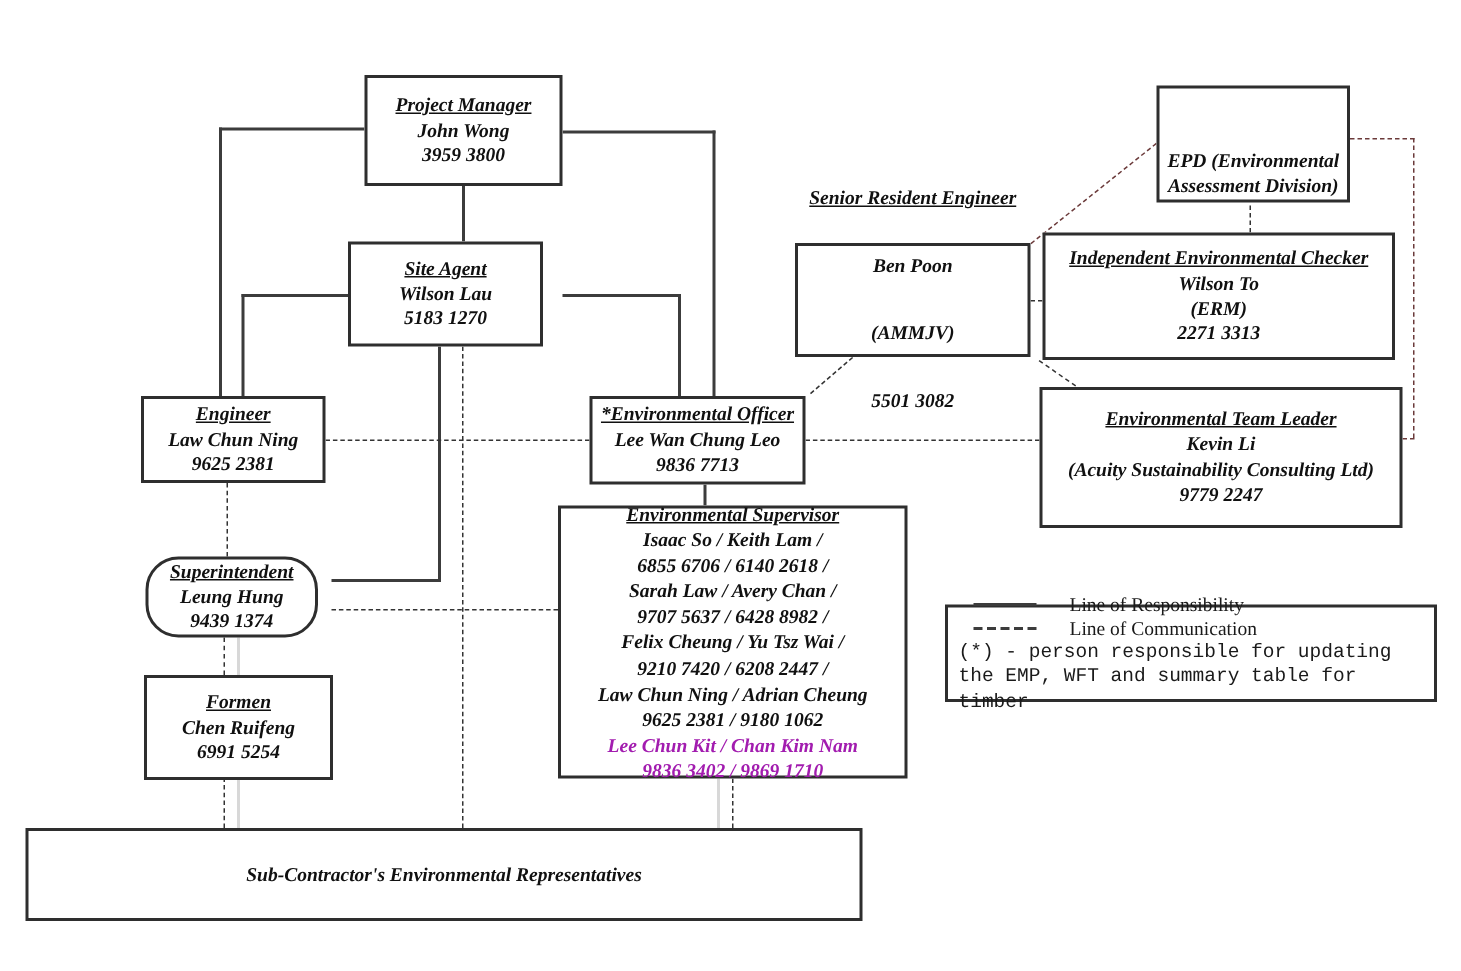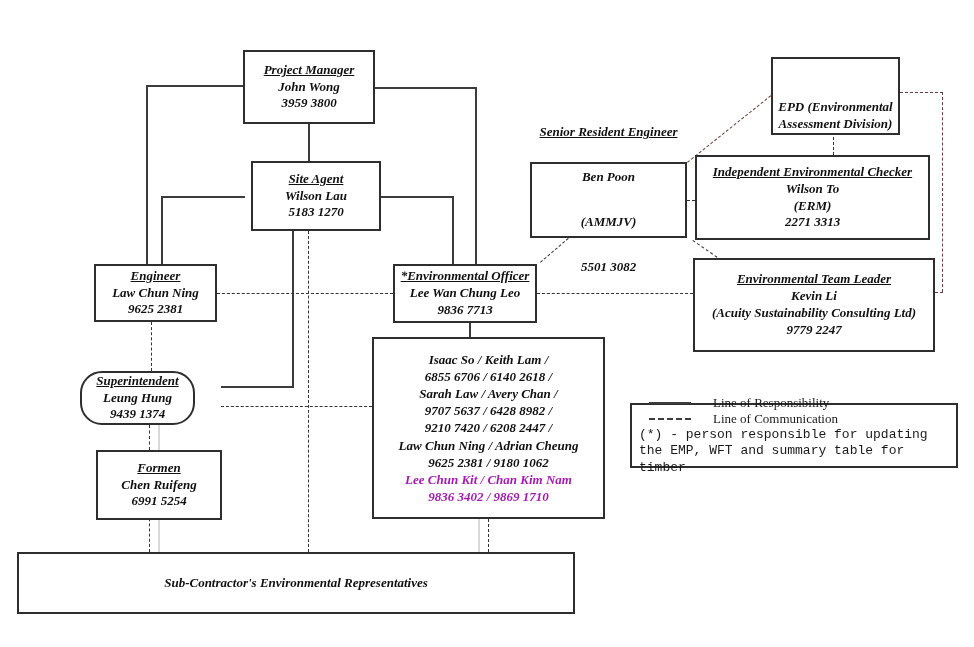--- a/index.html
+++ b/index.html
@@ -65,55 +65,57 @@
   <div class="hd maroon" style="left:900px;top:92px;width:43px;"></div>
   <div class="vd maroon" style="left:942px;top:92px;height:200px;"></div>
   <div class="hd maroon" style="left:935px;top:292px;width:8px;"></div>
 
   <div class="box" style="left:243px;top:50px;width:132px;height:74px;">
     <span class="t">Project Manager</span>
     <span>John Wong</span>
     <span>3959 3800</span>
   </div>
 
-  <div class="box" style="left:251px;top:161px;width:130px;height:70px;">
+  <div class="box" style="left:232px;top:161px;width:130px;height:70px;">
     <span class="t">Site Agent</span>
     <span>Wilson Lau</span>
     <span>5183 1270</span>
   </div>
 
   <div class="box" style="left:94px;top:264px;width:123px;height:58px;">
     <span class="t">Engineer</span>
     <span>Law Chun Ning</span>
     <span>9625 2381</span>
   </div>
 
   <div class="box" style="left:393px;top:264px;width:144px;height:59px;">
     <span class="t">*Environmental Officer</span>
     <span>Lee Wan Chung Leo</span>
     <span>9836 7713</span>
   </div>
 
-  <div class="box" style="left:80px;top:371px;width:115px;height:54px;border-radius:22px;">
+  <div class="box" style="left:97px;top:371px;width:115px;height:54px;border-radius:22px;">
     <span class="t">Superintendent</span>
     <span>Leung Hung</span>
     <span>9439 1374</span>
   </div>
 
   <div class="box" style="left:96px;top:450px;width:126px;height:70px;">
     <span class="t">Formen</span>
     <span>Chen Ruifeng</span>
     <span>6991 5254</span>
   </div>
 
   <div class="box" style="left:372px;top:337px;width:233px;height:182px;line-height:1.32;">
+    <span class="t">Environmental Supervisor</span>
     <span>Isaac So / Keith Lam /</span>
     <span>6855 6706 / 6140 2618 /</span>
     <span>Sarah Law / Avery Chan /</span>
     <span>9707 5637 / 6428 8982 /</span>
+    <span>Felix Cheung / Yu Tsz Wai /</span>
     <span>9210 7420 / 6208 2447 /</span>
     <span>Law Chun Ning / Adrian Cheung</span>
     <span>9625 2381 / 9180 1062</span>
     <span class="red">Lee Chun Kit / Chan Kim Nam</span>
     <span class="red">9836 3402 / 9869 1710</span>
   </div>
 
   <div class="box" style="left:17px;top:552px;width:558px;height:62px;">
     <span>Sub-Contractor's Environmental Representatives</span>
   </div>

